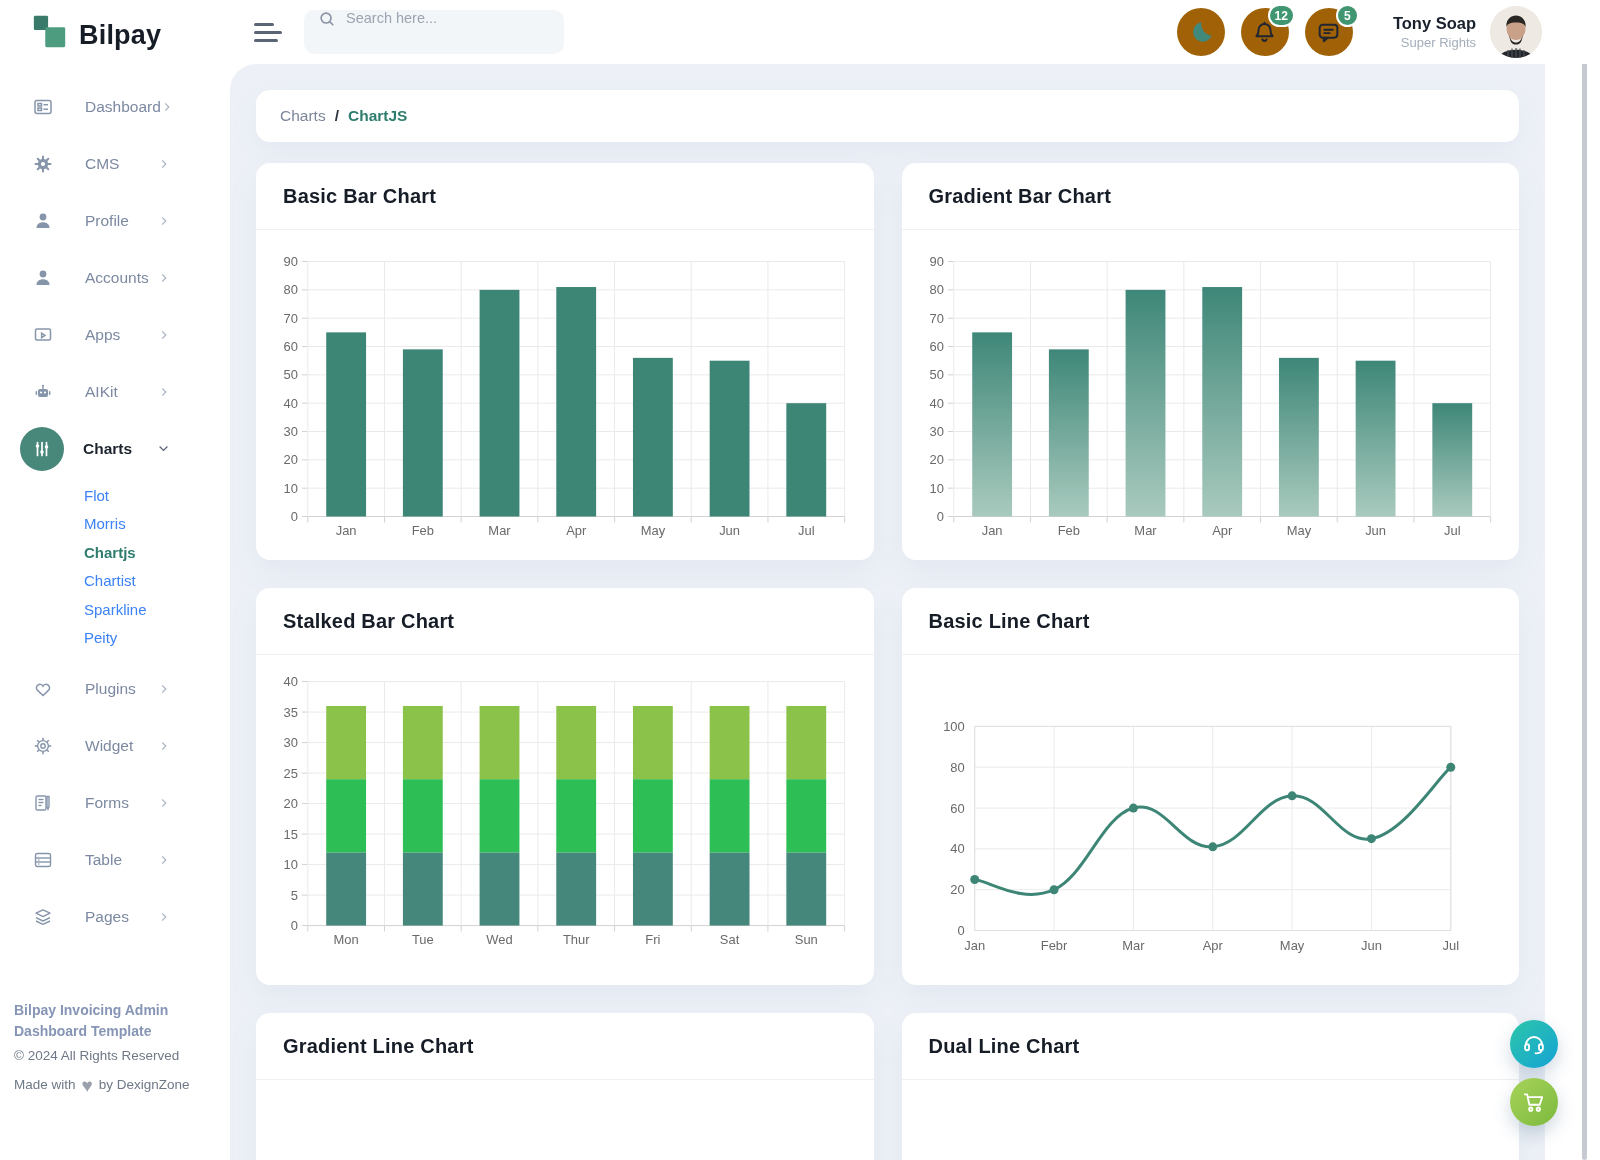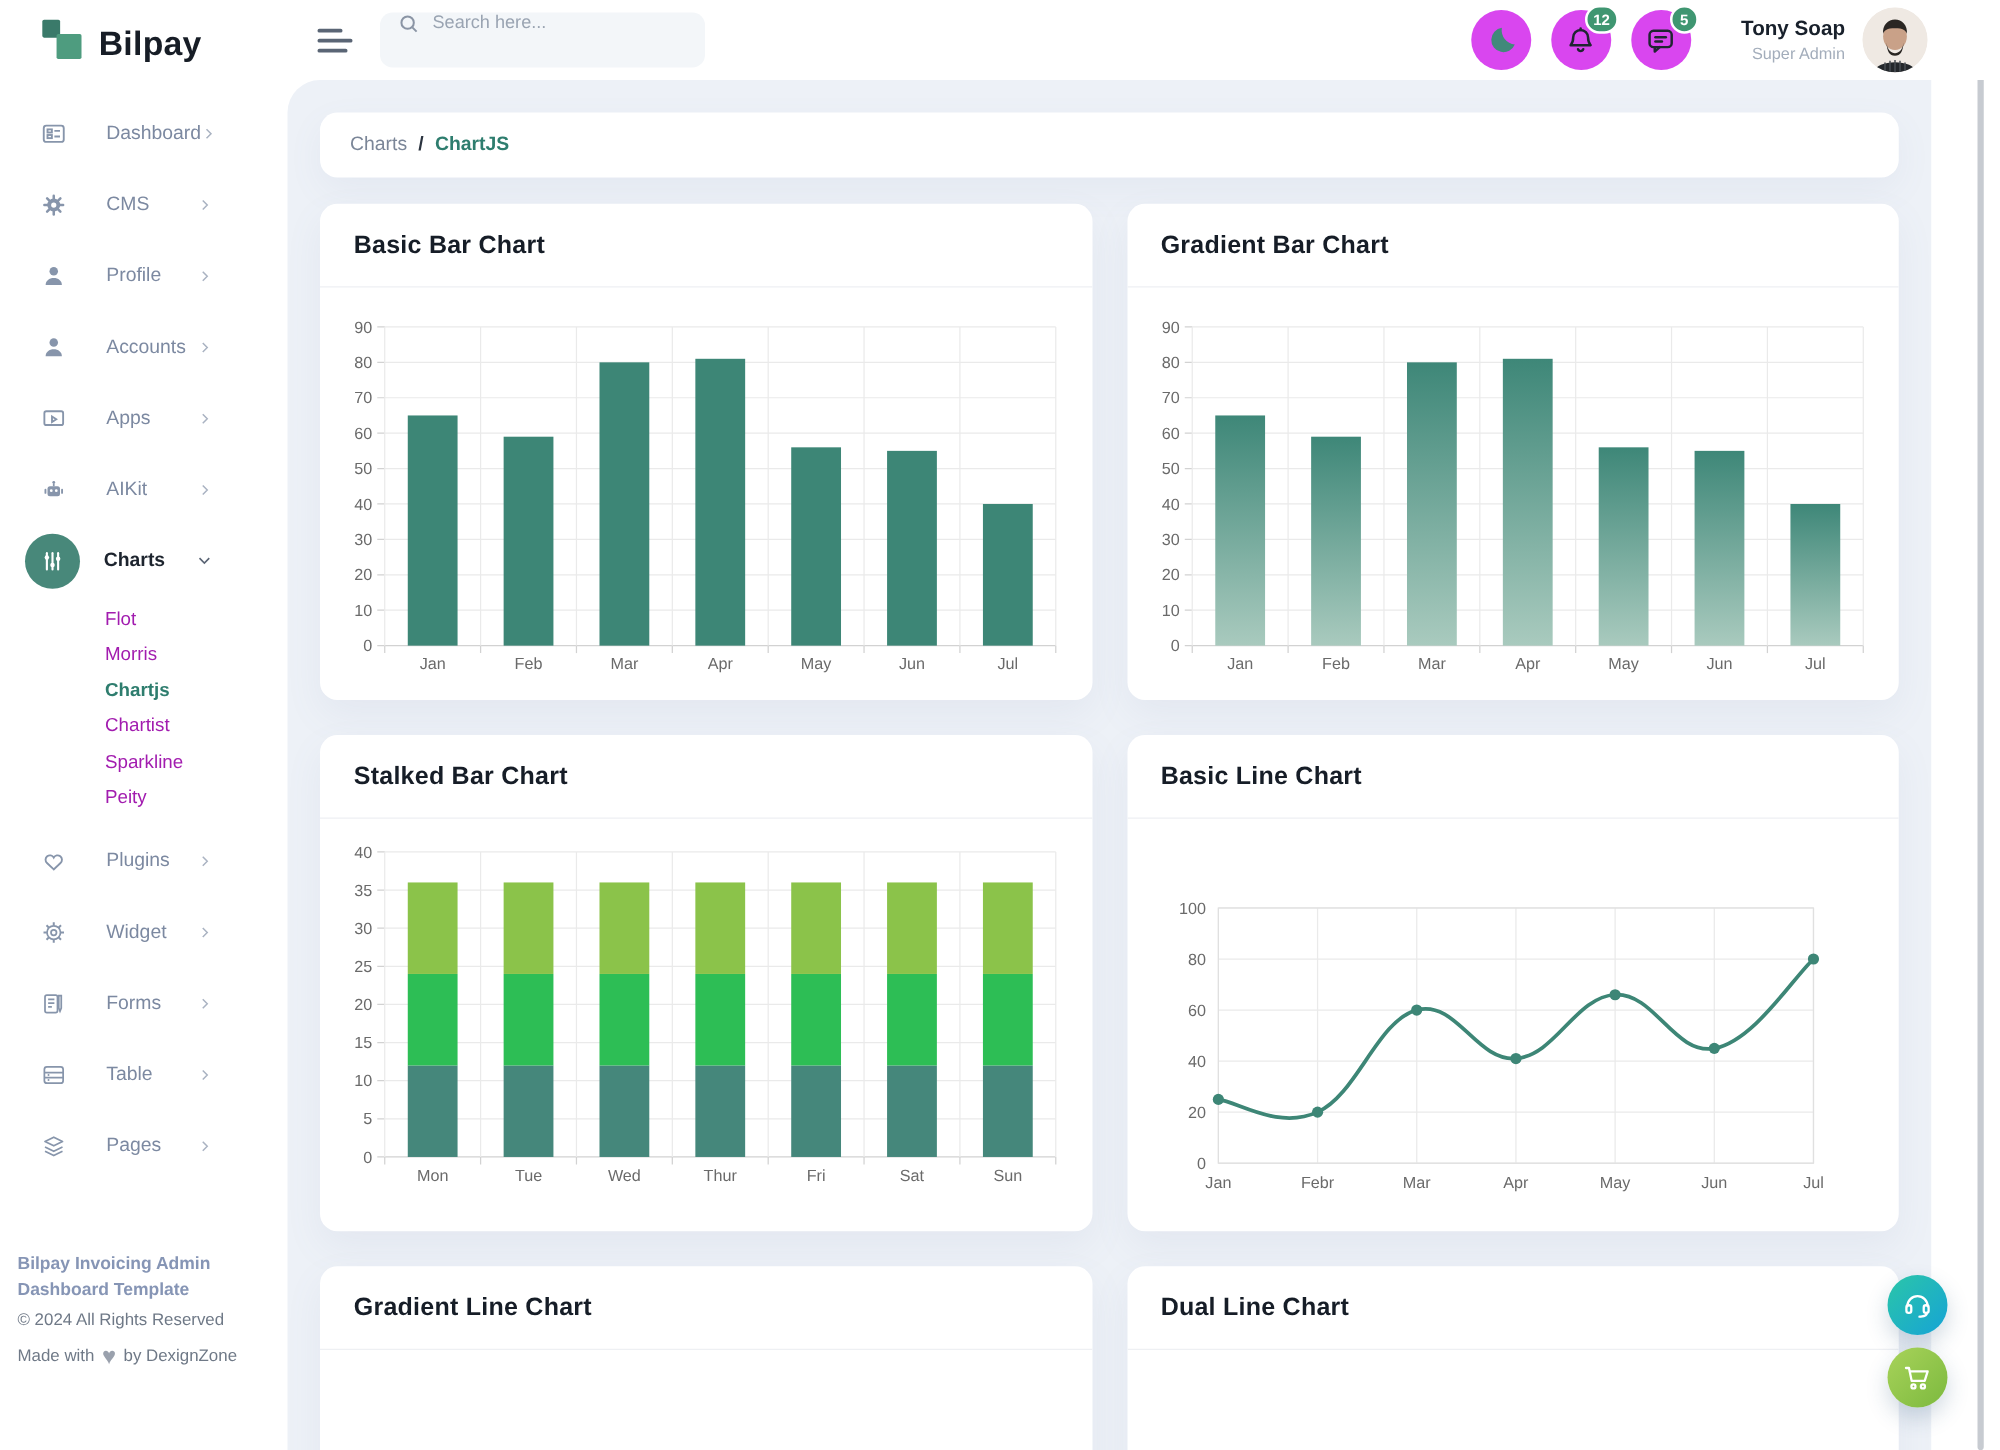--- a/index.html
+++ b/index.html
@@ -16,40 +16,40 @@
   .logo-text{font-size:27px;font-weight:800;color:#171D26;letter-spacing:.2px;}
   .hamburger{width:30px;display:flex;flex-direction:column;gap:5px;margin-left:24px;cursor:pointer;}
   .hamburger span{height:3px;border-radius:2px;background:#5A6575;}
   .hamburger span:nth-child(1){width:20px;}
   .hamburger span:nth-child(2){width:28px;}
   .hamburger span:nth-child(3){width:24px;}
   .search{margin-left:20px;width:260px;height:44px;background:#F3F6F9;border-radius:10px;display:flex;align-items:flex-start;padding:0 14px;gap:10px;}
   .search input{border:none;outline:none;background:transparent;font-size:14.5px;color:#3a4352;width:100%;font-family:"Liberation Sans",sans-serif;}
   .search input::placeholder{color:#9AA4B2;}
   .hdr-right{margin-left:auto;display:flex;align-items:center;gap:16px;padding-right:58px;}
-  .icon-btn{width:48px;height:48px;border-radius:50%;background:#d946ef;display:flex;align-items:center;justify-content:center;position:relative;cursor:pointer;}
+  .icon-btn{width:48px;height:48px;border-radius:50%;background:#a16207;display:flex;align-items:center;justify-content:center;position:relative;cursor:pointer;}
   .badge{position:absolute;top:-4px;right:-6px;min-width:23px;height:23px;padding:0 5px;border-radius:12px;background:var(--c-badge_green);color:#fff;font-size:12px;font-weight:700;display:flex;align-items:center;justify-content:center;border:2.5px solid #fff;}
   .user{display:flex;align-items:center;gap:14px;margin-left:24px;cursor:pointer;}
   .user-meta{text-align:right;}
   .user-name{font-size:16.5px;font-weight:700;color:#18202B;}
   .user-role{font-size:13px;color:#A3ADBB;margin-top:2px;}
   .avatar{width:52px;height:52px;border-radius:50%;overflow:hidden;background:#EFE9E3;flex:0 0 auto;}
 
   
   .sidebar{position:absolute;left:0;top:64px;bottom:0;width:188px;background:#fff;z-index:20;}
   .menu{padding-top:14px;}
   .menu-item{height:57px;display:flex;align-items:center;padding-left:33px;padding-right:18px;cursor:pointer;}
   .menu-item .mi-icon{width:20px;height:20px;flex:0 0 auto;display:flex;}
   .menu-item .mi-label{margin-left:32px;font-size:15.5px;font-weight:500;color:var(--c-sidebar_text);}
   .menu-item .mi-chev{margin-left:auto;display:flex;}
   .menu-item.active{padding-left:20px;}
   .active-circle{width:44px;height:44px;border-radius:50%;background:#48887A;display:flex;align-items:center;justify-content:center;flex:0 0 auto;}
   .menu-item.active .mi-label{margin-left:19px;color:#1D242E;font-weight:600;}
   .submenu{padding:4px 0 8px 84px;}
-  .submenu-item{height:28.5px;display:flex;align-items:center;font-size:15px;color:#a21caf;cursor:pointer;}
+  .submenu-item{height:28.5px;display:flex;align-items:center;font-size:15px;color:#3b82f6;cursor:pointer;}
   .submenu-item.active{color:var(--c-accent_dark);font-weight:600;}
   .sb-footer{position:absolute;left:14px;bottom:64px;width:205px;line-height:1.55;}
   .sb-f-title{font-size:14px;font-weight:700;color:#8695B5;}
   .sb-f-copy{font-size:13.5px;color:#6F7987;margin-top:3px;}
   .sb-f-made{font-size:13.5px;color:#6F7987;margin-top:8px;display:flex;align-items:center;gap:6px;}
   .heart{color:#9AA1AD;font-size:19px;line-height:1;}
 
   
   .content{position:absolute;left:230px;top:64px;right:55px;height:1400px;background:var(--c-content_bg);border-top-left-radius:26px;padding:26px;}
   .breadcrumb-card{height:52px;background:#fff;border-radius:14px;display:flex;align-items:center;padding:0 24px;gap:9px;margin-bottom:21px;box-shadow:0 10px 28px rgba(118,132,163,.07);}
@@ -122,21 +122,21 @@
           <path d="M7.5 17v3.4l3.8-3.4"></path>
           <line x1="8" y1="9.4" x2="16" y2="9.4"></line>
           <line x1="8" y1="12.6" x2="13" y2="12.6"></line>
         </svg>
       </span>
       <span class="badge">5</span>
     </div>
     <div class="user">
       <div class="user-meta">
         <div class="user-name">Tony Soap</div>
-        <div class="user-role">Super Admin</div>
+        <div class="user-role">Super Rights</div>
       </div>
       <div class="avatar">
         <svg width="52" height="52" viewBox="0 0 52 52">
           <circle cx="26" cy="26" r="26" fill="#EFE9E3"></circle>
           <path d="M9 52c1.5-11 32.5-11 34 0z" fill="#23272B"></path>
           <g stroke="#4a4f55" stroke-width="1.2">
             <line x1="18" y1="44" x2="18" y2="52"></line>
               <line x1="22" y1="42.5" x2="22" y2="52"></line>
             <line x1="26" y1="42" x2="26" y2="52"></line>
               <line x1="30" y1="42.5" x2="30" y2="52"></line>

